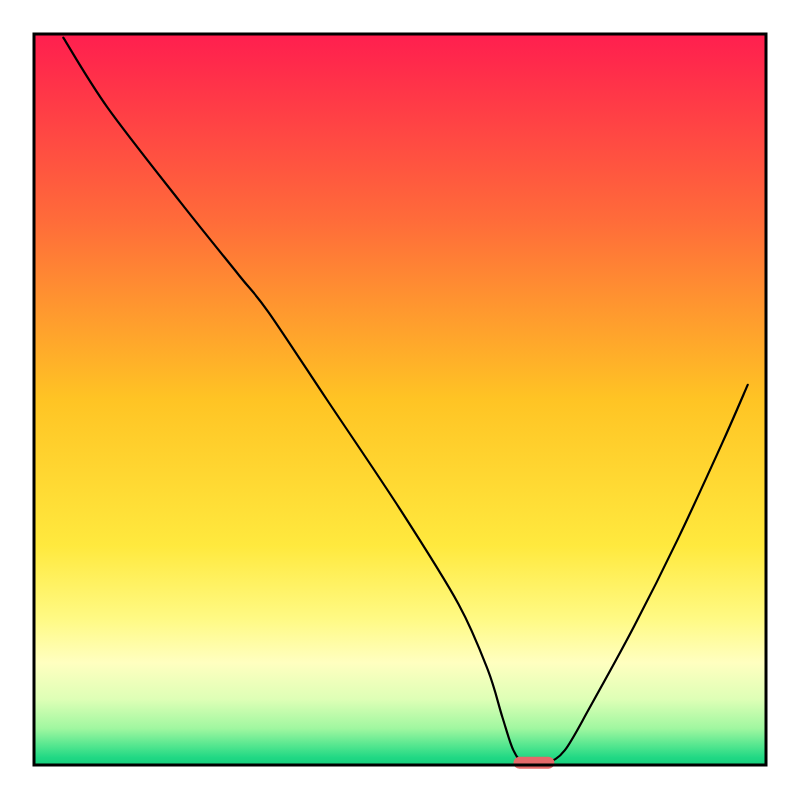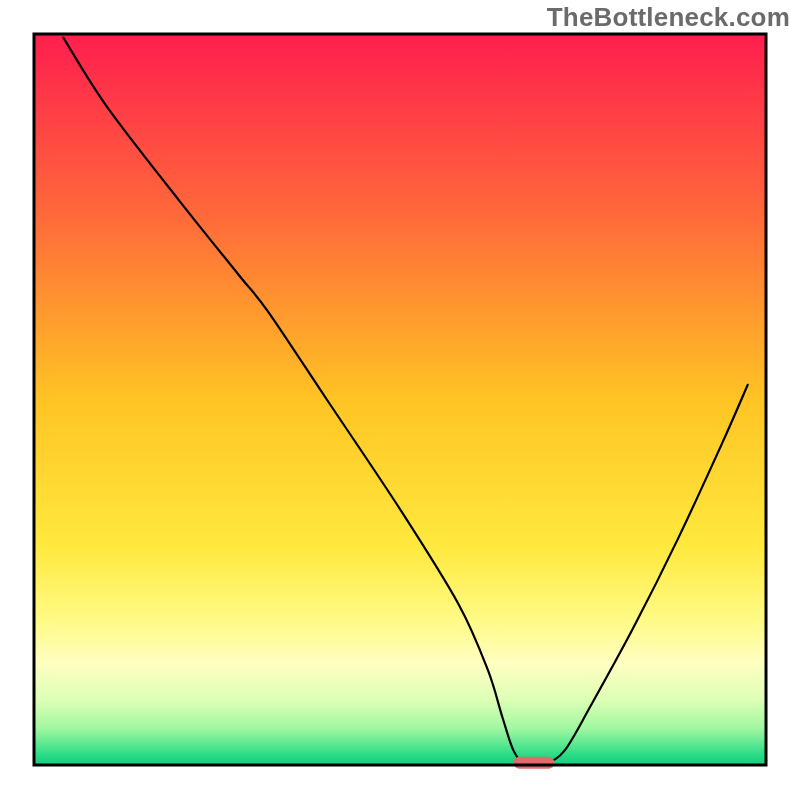--- a/index.html
+++ b/index.html
@@ -28,21 +28,20 @@
     color: #6b6b6b;
     letter-spacing: 0.2px;
     user-select: none;
     pointer-events: none;
   }
 </style>
 </head>
 <body>
 
 <div class="chart-wrap">
-  <div class="watermark">TheBottleneck.com</div>
   <svg id="chart-svg" width="800" height="800" viewBox="0 0 800 800">
     <defs>
       <linearGradient id="bg-grad" x1="0" y1="0" x2="0" y2="1">
           <stop offset="0.00%" stop-color="#ff1f4f"></stop>
           <stop offset="4.00%" stop-color="#ff2a4b"></stop>
           <stop offset="25.00%" stop-color="#ff6a3a"></stop>
           <stop offset="50.00%" stop-color="#ffc424"></stop>
           <stop offset="70.00%" stop-color="#ffe93e"></stop>
           <stop offset="80.00%" stop-color="#fffa84"></stop>
           <stop offset="86.00%" stop-color="#ffffc0"></stop>

